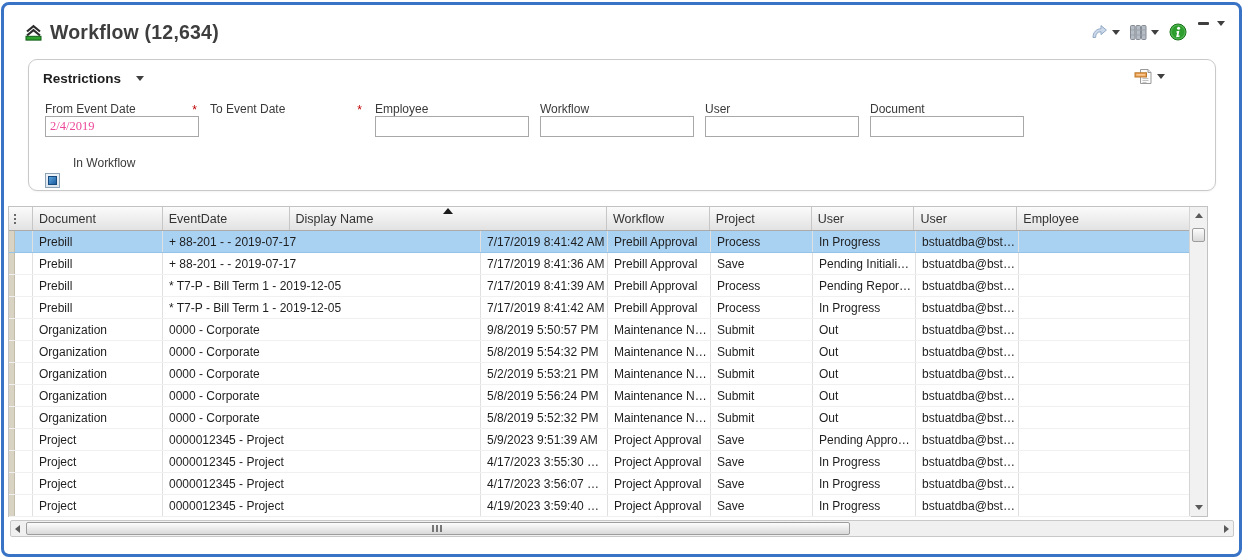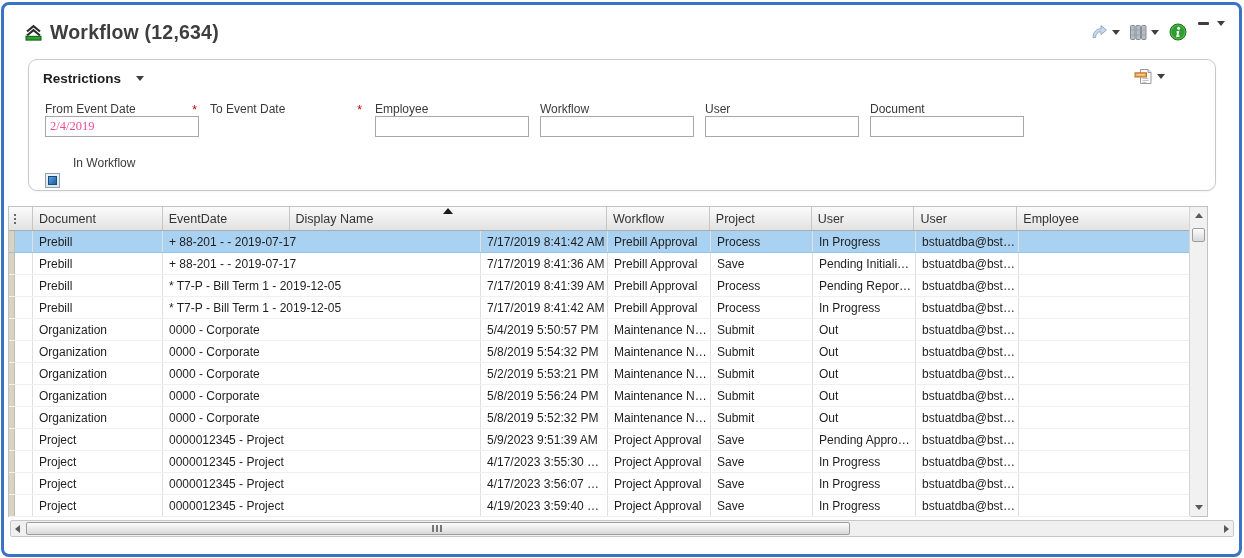--- a/index.html
+++ b/index.html
@@ -261,21 +261,21 @@
           <div class="cell c4">Process</div>
           <div class="cell c5">In Progress</div>
           <div class="cell c6">bstuatdba@bstglob...</div>
           <div class="cell c7"></div>
         </div>
         <div class="grow">
           <div class="gut"></div>
           <div class="selcell"></div>
           <div class="cell c0">Organization</div>
           <div class="cell c1">0000 - Corporate</div>
-          <div class="cell c2">5/4/2019 5:50:57 PM</div>
+          <div class="cell c2">9/8/2019 5:50:57 PM</div>
           <div class="cell c3">Maintenance No Ap...</div>
           <div class="cell c4">Submit</div>
           <div class="cell c5">Out</div>
           <div class="cell c6">bstuatdba@bstglob...</div>
           <div class="cell c7"></div>
         </div>
         <div class="grow">
           <div class="gut"></div>
           <div class="selcell"></div>
           <div class="cell c0">Organization</div>

